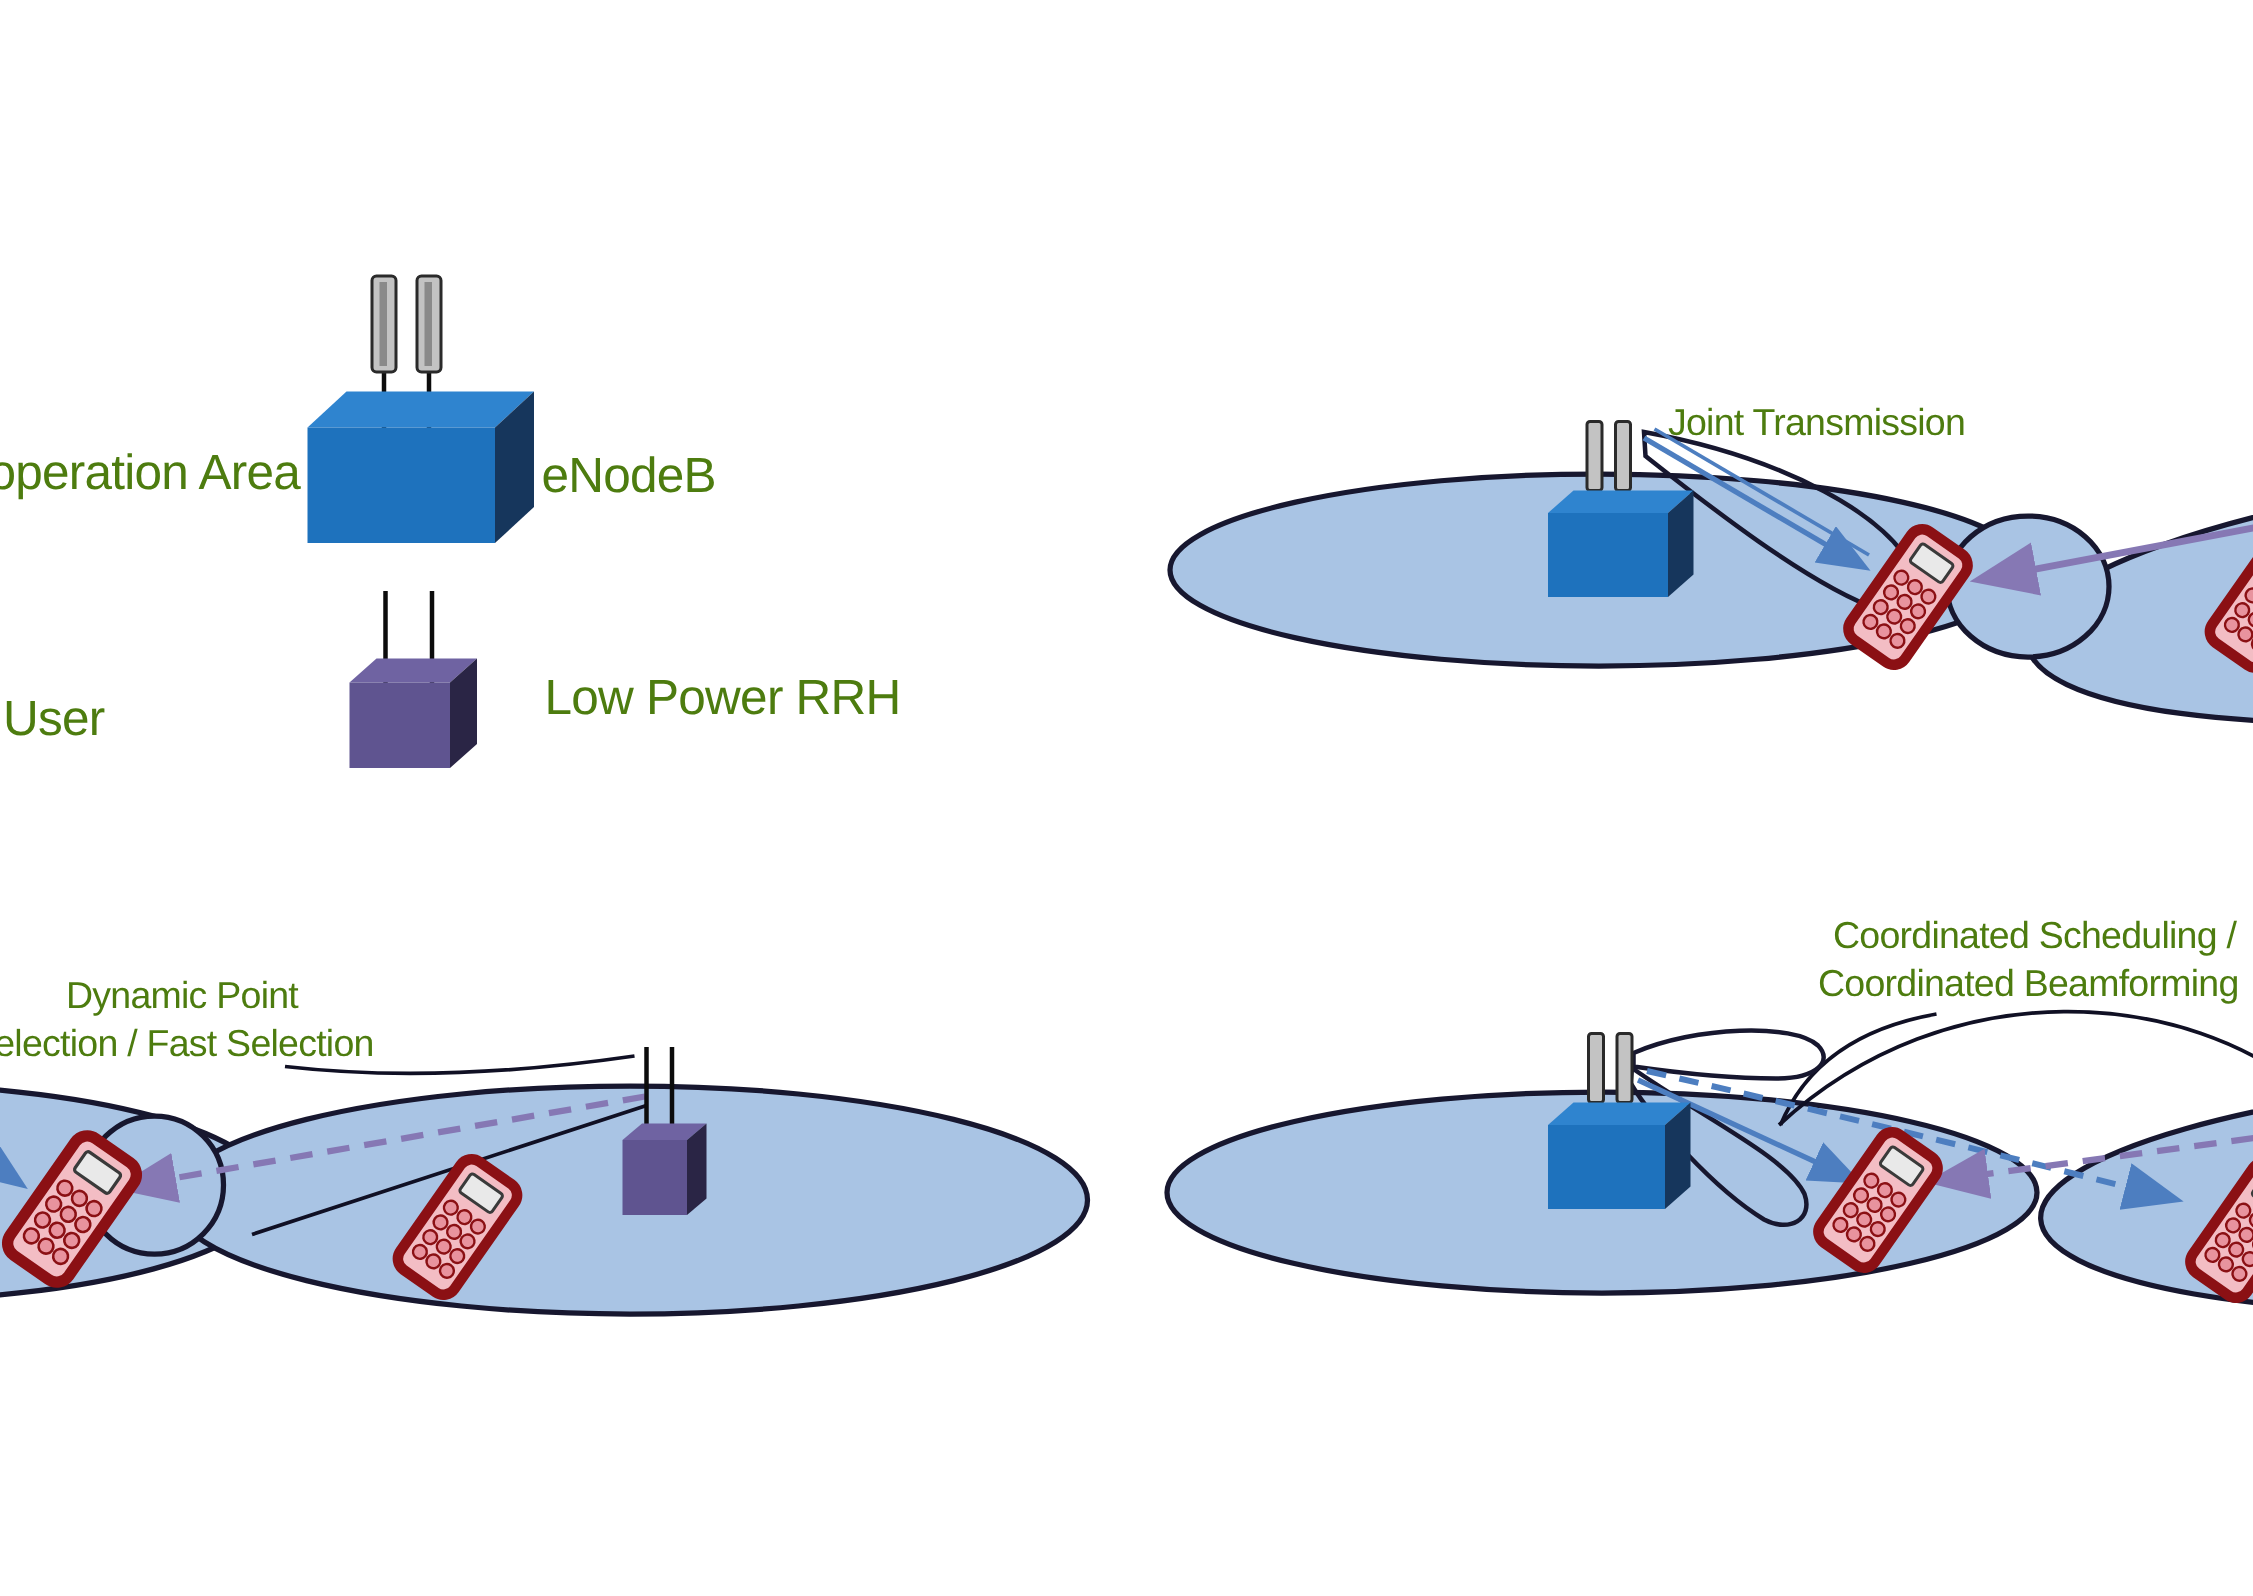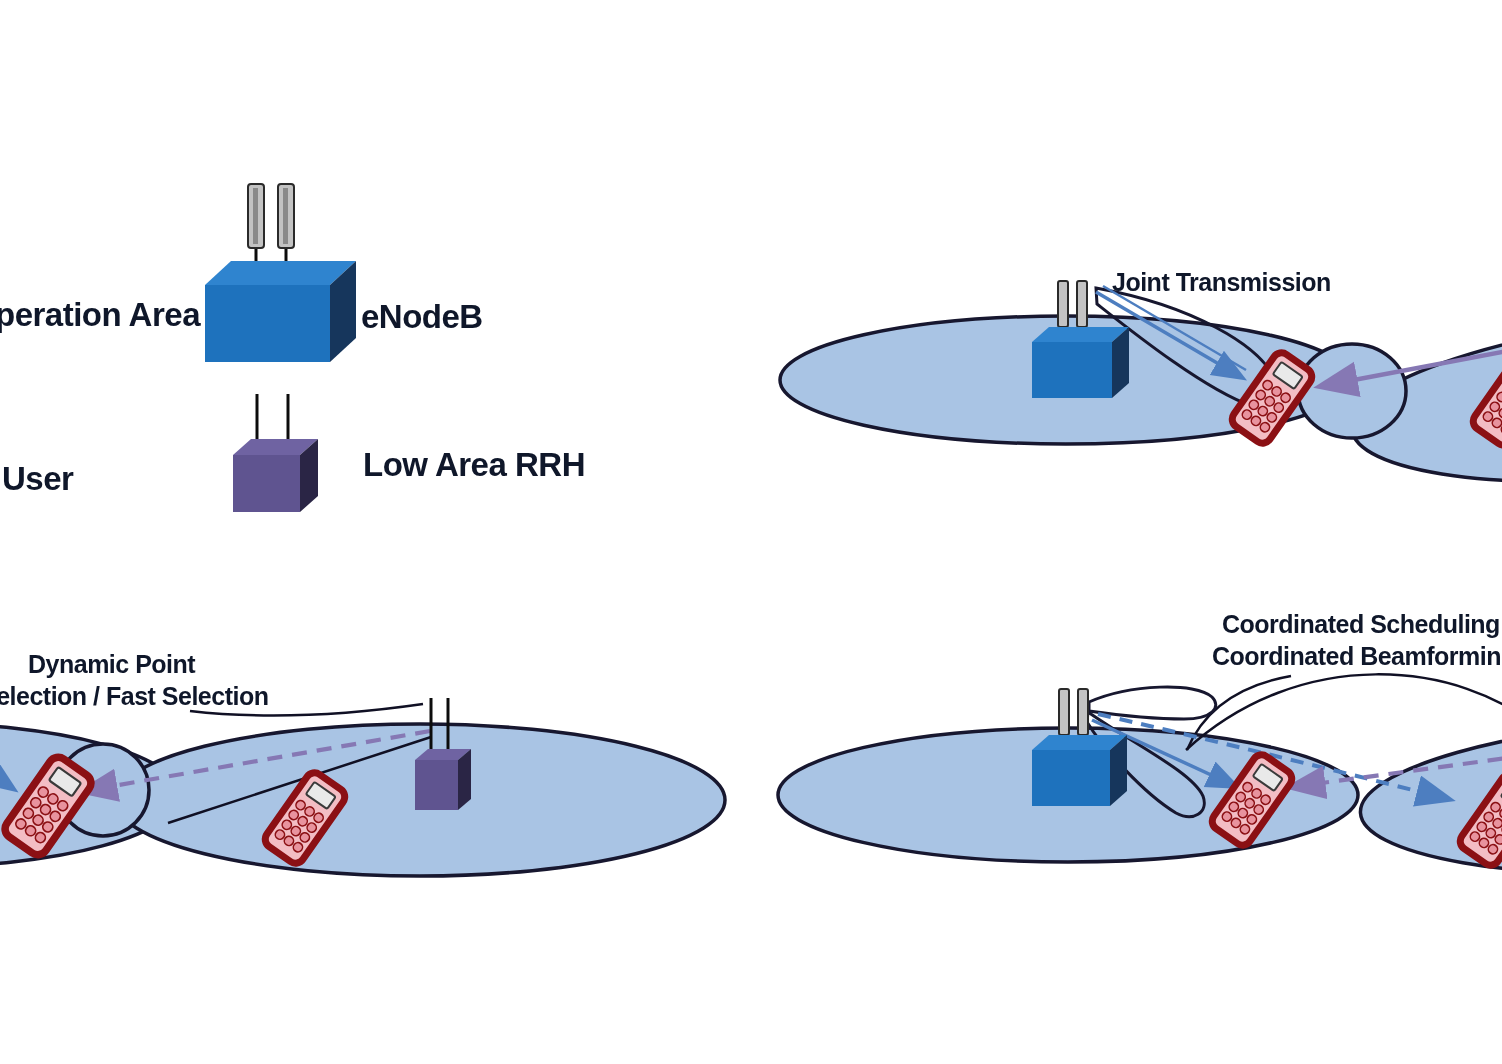--- a/index.html
+++ b/index.html
@@ -2,21 +2,21 @@
 <html style="--cell-fill: #a9c4e4; --cell-stroke: #17172f; --enodeb-front: #1e72bd; --enodeb-top: #2f84cf; --enodeb-side: #16365c; --rrh-front: #5f5490; --rrh-top: #6f63a2; --rrh-side: #2a2545; --arrow-blue: #4d7ec0; --arrow-purple: #8678b4; --phone-border: #8b1014; --phone-body: #f3bdc4; --phone-key: #e8939e; --phone-screen: #e9e9e9;"><head>
 <meta charset="utf-8">
 <style>
   html,body{margin:0;padding:0;}
   body{
     width:1502px;height:1064px;position:relative;overflow:hidden;
     background:#ffffff;
     font-family:"Liberation Sans", sans-serif;
   }
   .lbl{
-    position:absolute;white-space:nowrap;font-weight:bold;color:#0f172a;
+    position:absolute;white-space:nowrap;font-weight:normal;color:#4d7c0f;
     letter-spacing:-0.5px;
   }
   .lbl-big{font-size:33px;}
   .lbl-small{font-size:25px;}
   svg{position:absolute;left:0;top:0;}
   .cell{fill:var(--cell-fill);stroke:var(--cell-stroke);stroke-width:3.5;}
   .lobe{fill:none;stroke:var(--cell-stroke);stroke-width:3;}
   .lobe-white{fill:#ffffff;stroke:var(--cell-stroke);stroke-width:3;}
   .thinline{fill:none;stroke:#101024;stroke-width:2.5;}
   .stick{stroke:#0c0c0c;stroke-width:3;}
@@ -161,21 +161,21 @@
     <use href="#phone" x="-30" y="-52" width="60" height="104" transform="translate(1500 820) rotate(35)"></use>
   </g>
 </svg>
 
 <div class="lbl lbl-big" style="top:296px; right:1302px;">Cooperation Area</div>
 
 <div class="lbl lbl-big" style="left:361px; top:298px;">eNodeB</div>
 
 <div class="lbl lbl-big" style="left:2px; top:460px;text-align:center;">User</div>
 
-<div class="lbl lbl-big" style="left:363px; top:446px;">Low Area RRH</div>
+<div class="lbl lbl-big" style="left:363px; top:446px;">Low Power RRH</div>
 
 <div class="lbl lbl-small" style="left:1112px; top:268px;">Joint Transmission</div>
 
-<div class="lbl lbl-small" style="left:28px; top:650px;">Dynamic Point</div>
+<div class="lbl lbl-small" style="left:44px; top:650px;">Dynamic Point</div>
 <div class="lbl lbl-small" style="left:-20px; top:682px;">Selection / Fast Selection</div>
 
 <div class="lbl lbl-small" style="left:1222px; top:610px;">Coordinated Scheduling /</div>
 <div class="lbl lbl-small" style="left:1212px; top:642px;">Coordinated Beamforming</div>
 
 </body></html>

